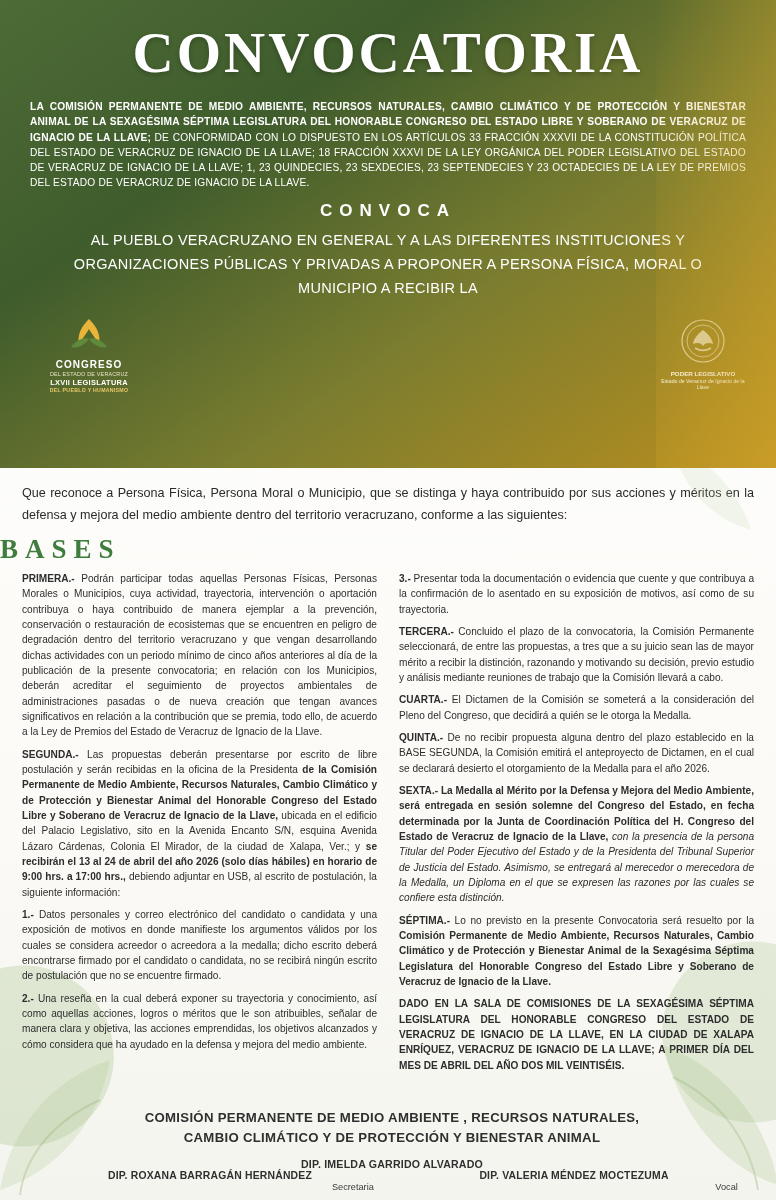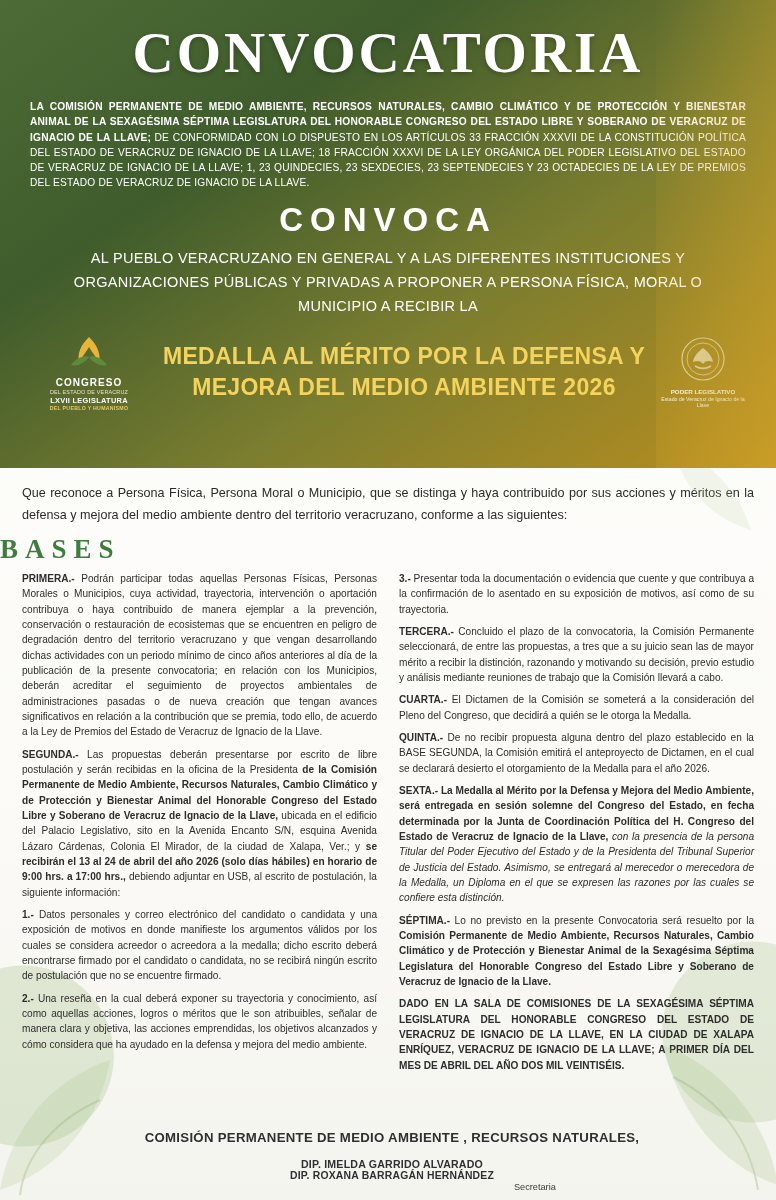--- a/index.html
+++ b/index.html
@@ -49,21 +49,21 @@
   .intro{
     font-size:10.2px;
     line-height:1.5;
     text-align:justify;
     letter-spacing:.2px;
     margin-top:8px;
   }
   .intro b{font-weight:700;}
   .convoca{
     text-align:center;
-    font-size:33px;
+    font-size:17px;
     letter-spacing:7px;
     font-weight:700;
     color:#ffffff;
     margin:10px 0 8px 0;
   }
   .lead{
     text-align:center;
     font-size:14.5px;
     line-height:1.65;
     letter-spacing:.3px;
@@ -195,21 +195,20 @@
           <path d="M50 32 C 44 24, 36 22, 32 24 C 36 30, 44 34, 50 32 Z" fill="#5f8a3c"></path>
         </svg>
         <div class="lbox">
           <div class="lname">CONGRESO</div>
           <div class="lsub">DEL ESTADO DE VERACRUZ</div>
           <div class="lleg">LXVII LEGISLATURA</div>
           <div class="lmotto">DEL PUEBLO Y HUMANISMO</div>
         </div>
       </div>
 
-      <div class="medal-title">MEDALLA AL MÉRITO POR LA DEFENSA Y MEJORA DEL MEDIO AMBIENTE 2026</div>
 
       <div class="logo-right">
         <svg width="46" height="46" viewBox="0 0 46 46">
           <circle cx="23" cy="23" r="21" fill="none" stroke="#e3d9b5" stroke-width="1.2"></circle>
           <circle cx="23" cy="23" r="16" fill="none" stroke="#e3d9b5" stroke-width="0.8"></circle>
           <path d="M23 12 C 18 16, 14 20, 13 26 C 18 24, 21 25, 23 28 C 25 25, 28 24, 33 26 C 32 20, 28 16, 23 12 Z" fill="#dfd6b2"></path>
           <path d="M15 30 C 20 33, 26 33, 31 30" stroke="#dfd6b2" stroke-width="1.6" fill="none"></path>
         </svg>
         <div class="rcap">PODER LEGISLATIVO</div>
         <div class="rcap2">Estado de Veracruz de Ignacio de la Llave</div>
@@ -259,23 +258,28 @@
         <b>SÉPTIMA.-</b><span> Lo no previsto en la presente Convocatoria será resuelto por la </span><b>Comisión Permanente de Medio Ambiente, Recursos Naturales, Cambio Climático y de Protección y Bienestar Animal de la Sexagésima Séptima Legislatura del Honorable Congreso del Estado Libre y Soberano de Veracruz de Ignacio de la Llave.</b>
       </p>
       <p class="bold-all">DADO EN LA SALA DE COMISIONES DE LA SEXAGÉSIMA SÉPTIMA LEGISLATURA DEL HONORABLE CONGRESO DEL ESTADO DE VERACRUZ DE IGNACIO DE LA LLAVE, EN LA CIUDAD DE XALAPA ENRÍQUEZ, VERACRUZ DE IGNACIO DE LA LLAVE; A PRIMER DÍA DEL MES DE ABRIL DEL AÑO DOS MIL VEINTISÉIS.</p>
     </div>
 
   </div>
 
   <div class="footer">
     <div class="f-commission">
       <div>COMISIÓN PERMANENTE DE MEDIO AMBIENTE , RECURSOS  NATURALES,</div>
+      <div>CAMBIO CLIMÁTICO Y DE PROTECCIÓN Y BIENESTAR ANIMAL</div>
     </div>
     <div class="f-pres">DIP. IMELDA GARRIDO ALVARADO</div>
     <div class="f-row">
       <div class="f-cell">
         <div class="f-name">DIP. ROXANA BARRAGÁN HERNÁNDEZ</div>
         <div class="f-role">Secretaria</div>
       </div>
+      <div class="f-cell">
+        <div class="f-name">DIP. VALERIA MÉNDEZ MOCTEZUMA</div>
+        <div class="f-role">Vocal</div>
+      </div>
     </div>
   </div>
 
 </div>
 
 </body></html>

